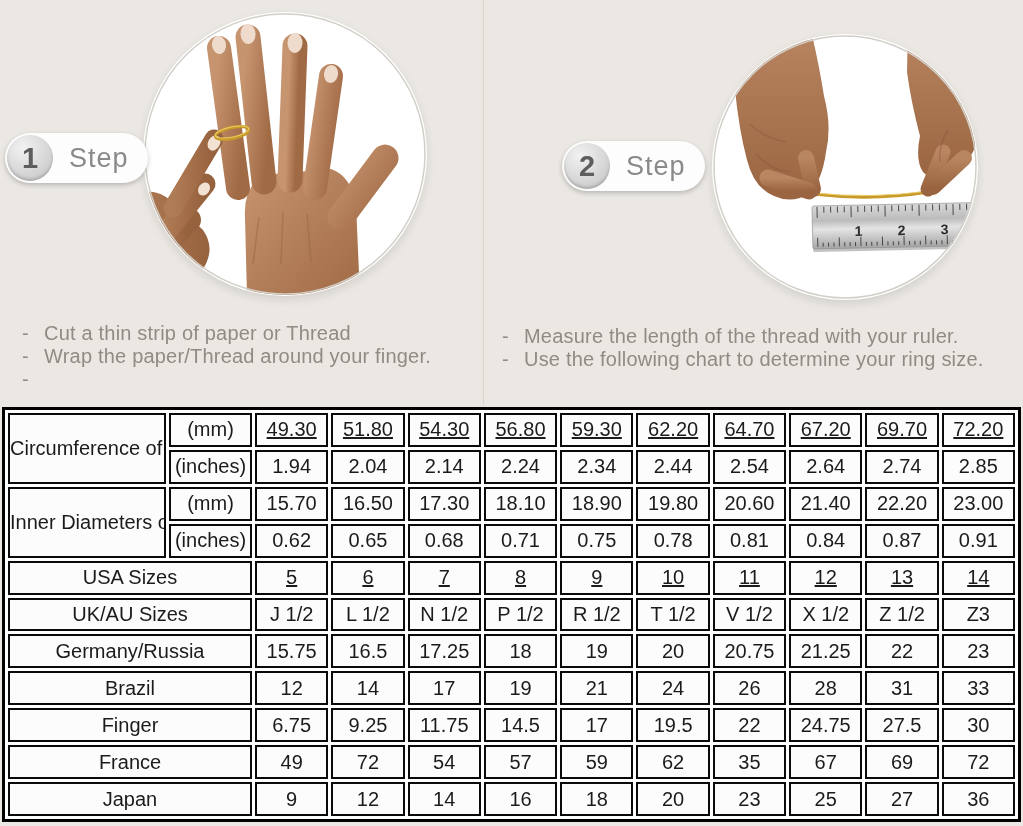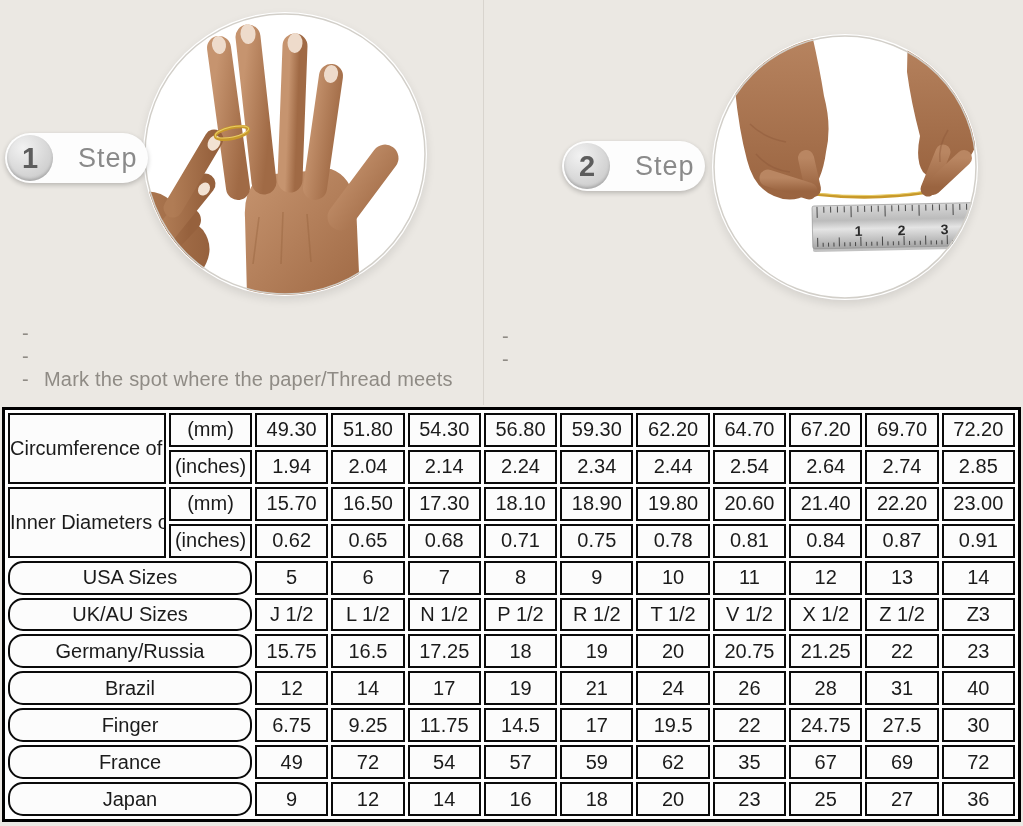--- a/index.html
+++ b/index.html
@@ -26,21 +26,21 @@
   }
   #badge1{left:5px;top:133px;}
   #badge2{left:562px;top:141px;}
   .num-circle{
     width:46px;height:46px;margin-left:2px;border-radius:50%;
     background:radial-gradient(circle at 35% 28%, #f2f2f2 0%, #dcdcdc 45%, #c2c2c2 100%);
     box-shadow:inset 0 -2px 3px rgba(0,0,0,.18);
     display:flex;align-items:center;justify-content:center;
     font-size:29px;font-weight:bold;color:#5d5d5d;
   }
-  .step-label{margin-left:25px;font-size:27px;color:#8a8a8a;letter-spacing:1px;}
+  .step-label{margin-left:16px;font-size:27px;color:#8a8a8a;letter-spacing:1px;}
 
   .instructions{
     position:absolute;margin:0;padding:0;list-style:none;
     font-size:20px;line-height:23px;color:#8f8b85;letter-spacing:.2px;
   }
   #inst1{left:22px;top:322px;width:470px;}
   #inst2{left:502px;top:325px;width:518px;}
   .instructions li{display:flex;}
   .instructions .dash{flex:0 0 22px;}
 
@@ -51,22 +51,22 @@
     border-collapse:separate;border-spacing:3px;
     background:#ffffff;border:3px solid #000;
   }
   table.size-chart td{
     border:2px solid #0a0a0a;background:#fcfcfc;
     text-align:center;vertical-align:middle;
     font-size:20px;color:#1b1b1b;padding:0;overflow:hidden;white-space:nowrap;
   }
   td.group-label{font-size:19px;line-height:21px;white-space:normal;text-align:center;}
   td.unit-label{text-align:left;padding-left:6px;margin-left:22px;}
-  td.row-label{text-align:left;padding-left:8px;border-radius:15px;}
-  td.shaded{background:#d8d8d8;}
+  td.row-label{text-align:left;padding-left:8px;}
+  td.shaded{background:#d8d8d8;text-decoration:underline;}
 </style>
 </head>
 <body>
 
 <div class="top-section">
   <div class="divider"></div>
 
   <div class="photo-circle" id="photo1">
     <svg width="284" height="284" viewBox="0 0 284 284">
       <defs>
@@ -177,35 +177,38 @@
   <div class="badge" id="badge2">
     <div class="num-circle">
       <span>2</span>
     </div>
     <span class="step-label">Step</span>
   </div>
 
   <ul class="instructions" id="inst1">
     <li>
       <span class="dash">-</span>
-    </li>
-    <li>
-      <span class="dash">-</span>
-    </li>
-    <li>
-      <span class="dash">-</span>
-      <span>Mark the spot where the paper/Thread meets</span>
+      <span>Cut a thin strip of paper or Thread</span>
+    </li>
+    <li>
+      <span class="dash">-</span>
+      <span>Wrap the paper/Thread around your finger.</span>
+    </li>
+    <li>
+      <span class="dash">-</span>
     </li>
   </ul>
   <ul class="instructions" id="inst2">
     <li>
       <span class="dash">-</span>
-    </li>
-    <li>
-      <span class="dash">-</span>
+      <span>Measure the length of the thread with your ruler.</span>
+    </li>
+    <li>
+      <span class="dash">-</span>
+      <span>Use the following chart to determine your ring size.</span>
     </li>
   </ul>
 </div>
 
 <div class="table-wrap">
   <table class="size-chart">
     <colgroup>
       <col style="width:158px">
         <col style="width:83px">
       <col>
@@ -317,21 +320,21 @@
           <td class="row-label" colspan="2">Brazil</td>
           <td class="val">12</td>
           <td class="val">14</td>
           <td class="val">17</td>
           <td class="val">19</td>
           <td class="val">21</td>
           <td class="val">24</td>
           <td class="val">26</td>
           <td class="val">28</td>
           <td class="val">31</td>
-          <td class="val">40</td>
+          <td class="val">33</td>
         </tr>
         <tr>
           <td class="row-label" colspan="2">Finger</td>
           <td class="val">6.75</td>
           <td class="val">9.25</td>
           <td class="val">11.75</td>
           <td class="val">14.5</td>
           <td class="val">17</td>
           <td class="val">19.5</td>
           <td class="val">22</td>

